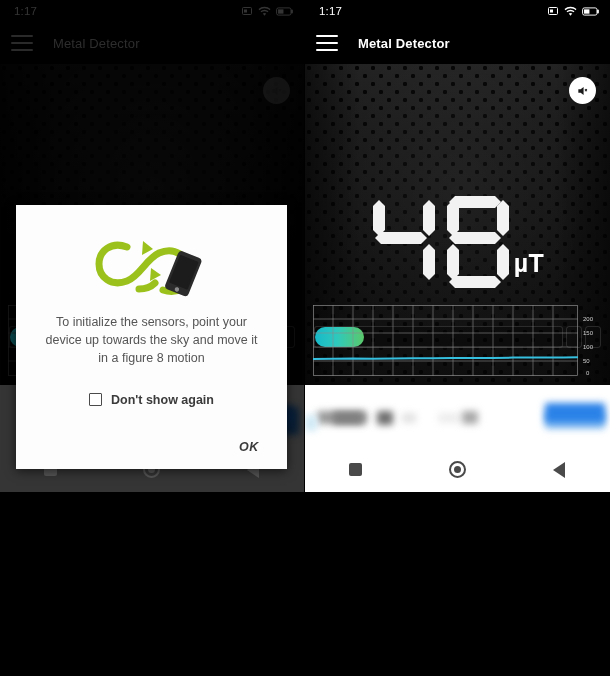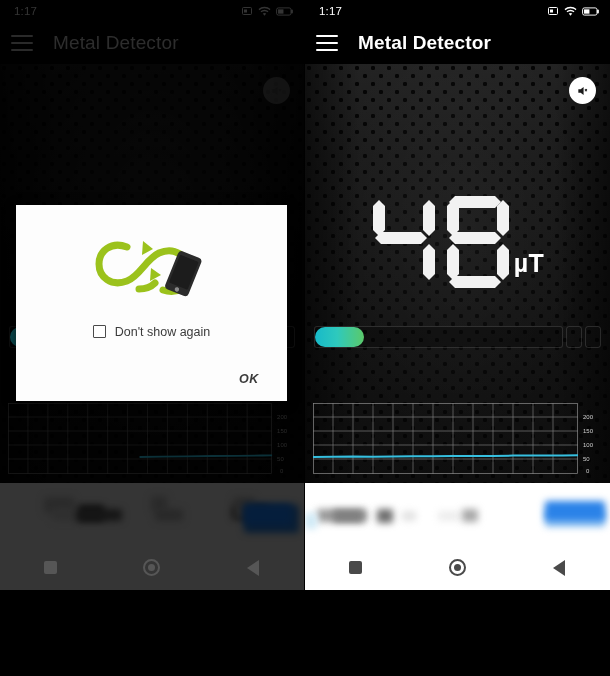--- a/index.html
+++ b/index.html
@@ -1,37 +1,37 @@
 <!DOCTYPE html>
 <html><head>
 <meta charset="utf-8">
 <style>
   * { margin:0; padding:0; box-sizing:border-box; }
   html,body { width:610px; height:676px; background:#000; overflow:hidden;
     font-family:"Liberation Sans", sans-serif; }
 
   .screenshot { position:relative; width:610px; height:676px; display:flex; background:#000; }
 
-  .panel { position:relative; width:305px; height:590px; overflow:hidden; background:#000; }
+  .panel { position:relative; width:305px; height:492px; overflow:hidden; background:#000; }
   .panel-left  { border-right:1px solid #000; }
 
   
   .statusbar { position:relative; height:22px; background:#000; display:flex;
     align-items:center; padding:0 10px 0 14px; z-index:6; }
   .clock { font-size:11.5px; letter-spacing:.2px; }
   .status-icons { margin-left:auto; display:flex; align-items:center; gap:5px; }
   .si { display:block; }
 
   
   .appbar { position:relative; height:42px; display:flex; align-items:center;
     padding:0 0 0 11px; z-index:6; background:#000;}
   .hamburger { width:22px; height:16px; display:flex; flex-direction:column;
     justify-content:space-between; cursor:pointer; }
   .hamburger span { display:block; height:2px; width:100%; border-radius:1px; background:currentColor; }
-  .app-title { margin-left:20px; font-size:19px; letter-spacing:.15px; }
+  .app-title { margin-left:20px; font-size:13px; letter-spacing:.15px; }
 
   
   .body-area { position:absolute; left:0; right:0; top:64px; bottom:107px; overflow:hidden; }
   .texture {
     position:absolute; inset:0;
     background-color:#171717;
     background-image:
       radial-gradient(circle at 4px 4px, #050505 1.9px, rgba(10,10,10,0) 2.5px),
       radial-gradient(circle at 12px 12px, #050505 1.9px, rgba(10,10,10,0) 2.5px),
       linear-gradient(180deg,#232323 0%, #1b1b1b 22%, #141414 60%, #0e0e0e 100%);
@@ -66,21 +66,21 @@
   .chart svg { display:block; width:100%; height:100%; }
 
   
   .dim { position:absolute; inset:0; background:rgba(0,0,0,.62); z-index:10; }
   .dialog { position:absolute; left:16px; top:205px; width:271px; background:#fdfdfd;
     z-index:11; padding:18px 18px 10px; box-shadow:0 2px 10px rgba(0,0,0,.6); }
   .dlg-illus { display:flex; justify-content:center; margin:10px 0 14px; }
   .dlg-text { font-size:12.5px; line-height:1.45; color:#555; text-align:center;
     padding:0 6px 0 6px; }
   .dlg-check-row { display:flex; align-items:flex-start; justify-content:center;
-    gap:9px; margin-top:26px; cursor:pointer; }
+    gap:9px; margin-top:26px; cursor:pointer;font-weight:bold; }
   .cbox { width:13px; height:13px; border:1.7px solid #4a4a4a; border-radius:1px; background:#fff; }
   .cb-label { font-size:12.5px; color:#3b3b3b; }
   .dlg-actions { display:flex; justify-content:flex-end; margin-top:28px; padding-right:6px; }
   .ok-btn { font-size:12.5px; font-weight:700; color:#3b3b3b; letter-spacing:.6px;
     cursor:pointer; padding:5px 4px;font-style:italic; }
 
   
   .bottom-area { position:absolute; left:0; right:0; bottom:0; height:107px; overflow:hidden; }
   .blur-strip { position:absolute; left:0; right:0; top:0; height:62px; }
   .blob { position:absolute; filter:blur(3.5px); border-radius:2px; }
@@ -207,20 +207,21 @@
           <path d="M98 43c0 11-12 19-26 14" fill="none" stroke="#9bc21c" stroke-width="7" stroke-linecap="round"></path>
           <path d="M52 8l10 8-11 6z" fill="#9bc21c"></path>
           <path d="M60 35l10 7-11 6z" fill="#9bc21c"></path>
           <g transform="rotate(22 92 40)">
             <rect x="80" y="20" width="25" height="41" rx="4" fill="#2b2b2b"></rect>
             <rect x="82.5" y="24" width="20" height="30" rx="1.5" fill="#1c1c1c"></rect>
             <circle cx="92.5" cy="57.5" r="2.2" fill="#8a8a8a"></circle>
           </g>
         </svg>
       </div>
+      <div class="dlg-text">To initialize the sensors, point your device up towards the sky and move it in a figure 8 motion</div>
       <div class="dlg-check-row">
         <span class="cbox"></span>
         <span class="cb-label">Don't show again</span>
       </div>
       <div class="dlg-actions">
         <span class="ok-btn">OK</span>
       </div>
     </div>
 
     <div class="bottom-area">

